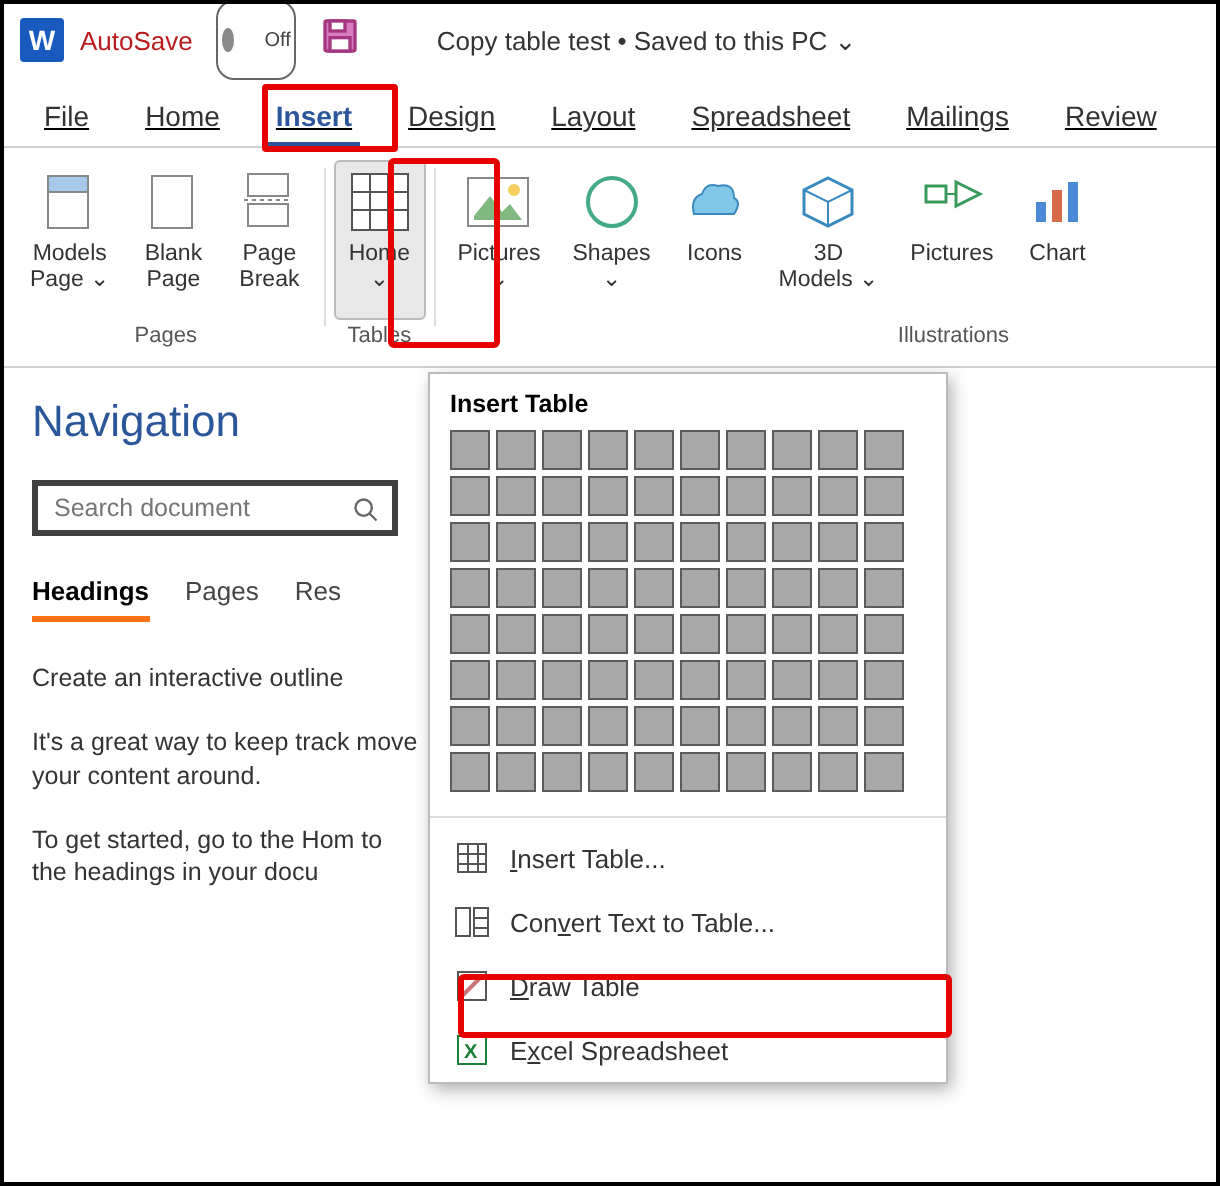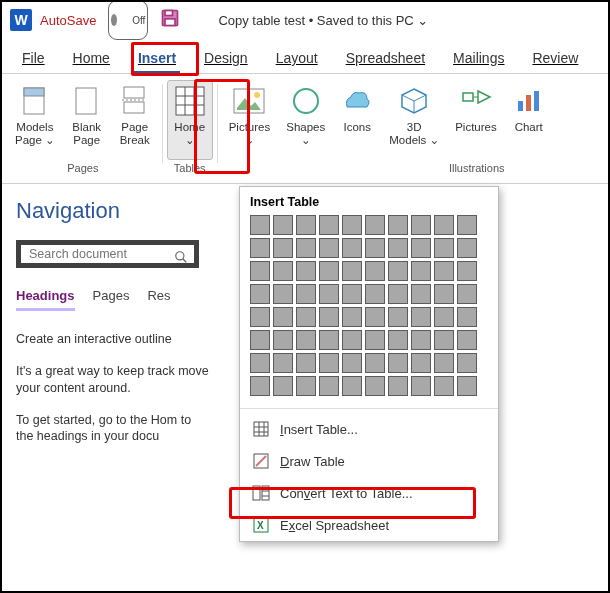--- a/index.html
+++ b/index.html
@@ -20,29 +20,29 @@
   .highlight-tab { position:absolute; border:3px solid #e60000; border-radius:2px; pointer-events:none; z-index:40;}
   .ribbon { display:flex; height: 110px; padding: 6px 2px 0 6px; gap:2px; border-bottom:1px solid #d0d0d0; }
   .ribbon-group { display:flex; flex-direction:column; align-items:center; }
   .ribbon-items { display:flex; gap:2px; }
   .ribbon-btn { display:flex; flex-direction:column; align-items:center; justify-content:flex-start; padding:4px 6px 2px; min-width:46px; height:80px; font-size:11.5px; color:#333; cursor:pointer; border:1px solid transparent; border-radius:3px;}
   .ribbon-btn .icon { width:32px; height:32px; margin-bottom:4px; display:flex;align-items:center;justify-content:center;}
   .ribbon-btn .lbl { text-align:center; line-height:1.1; }
   .group-label { font-size: 11px; color:#555; text-align:center; padding:2px 0 3px;}
   .nav-panel { position:absolute; top:184px; left:0; width:220px; bottom:0; padding:12px 12px 0 14px;}
   .nav-title { color:#2b579a; font-size:22px; font-weight:400; margin-bottom:16px;}
-  .search-box { width:183px; height:28px; border:5px solid #404040; display:flex; align-items:center; padding:0 6px; position:relative;}
+  .search-box { width:183px; height:28px; border:3px solid #404040; display:flex; align-items:center; padding:0 6px; position:relative;}
   .search-box input { border:none; outline:none; width:100%; font-size:12.5px; color:#888; background:transparent;}
   .search-box .mag { position:absolute; right:6px; top:5px; color:#666;}
   .nav-tabs { display:flex; gap:18px; margin-top:20px; font-size:13px; }
   .nav-tab { color:#444; padding-bottom:5px; cursor:pointer;}
-  .nav-tab.active { color:#701a75; font-weight:600; border-bottom:3px solid #c4b5fd;}
+  .nav-tab.active { color:#000000; font-weight:600; border-bottom:3px solid #f97316;}
   .nav-body { margin-top:20px; font-size:12.5px; color:#333; line-height:1.3;}
   .nav-body p { margin: 0 0 16px 0; }
-  .dropdown { position:absolute; left:237px; top:184px; width:260px; background:#fff; border:1px solid #bbb; box-shadow:2px 3px 8px rgba(0,0,0,0.3); z-index:30;}
+  .dropdown { position:absolute; left:212px; top:184px; width:260px; background:#fff; border:1px solid #bbb; box-shadow:2px 3px 8px rgba(0,0,0,0.3); z-index:30;}
   .dd-header { font-size:12.5px; font-weight:600; padding:8px 10px 6px; }
   .grid { padding:0 10px 8px; display:grid; grid-template-columns: repeat(10, 20px); grid-auto-rows:20px; gap:3px;}
   .cell { width:20px; height:20px; background:#a8a8a8; border:1px solid #5c5c5c; cursor:pointer;}
   .dd-sep { height:1px; background:#ddd; margin:4px 0;}
   .dd-item { display:flex; align-items:center; gap:10px; padding:7px 12px; font-size:13px; color:#333; cursor:pointer; position:relative;}
   .dd-item .arrow { position:absolute; right:12px; color:#666; font-size:12px;}
   .dd-item .ico { width:18px; height:18px; display:flex;align-items:center;justify-content:center;}
   .underline-letter { text-decoration: underline; }
   .red-box { position:absolute; border:3px solid #e60000; border-radius:3px; pointer-events:none; z-index:50;}
 </style>
@@ -320,41 +320,41 @@
             <line x1="1" y1="6" x2="15" y2="6" stroke="#555"></line>
             <line x1="1" y1="11" x2="15" y2="11" stroke="#555"></line>
             <line x1="6" y1="1" x2="6" y2="15" stroke="#555"></line>
             <line x1="11" y1="1" x2="11" y2="15" stroke="#555"></line>
           </svg>
         </span>
       <span><span class="underline-letter">I</span>nsert Table...</span>
     </div>
     <div class="dd-item">
       <span class="ico">
-          <svg width="16" height="16">
-            <rect x="1" y="1" width="14" height="14" fill="#fff" stroke="#555"></rect>
-            <line x1="3" y1="13" x2="13" y2="3" stroke="#c77" stroke-width="2"></line>
-          </svg>
-        </span>
-      <span><span class="underline-letter">D</span>raw Table</span>
-    </div>
-    <div class="dd-item">
-      <span class="ico">
           <svg width="18" height="16">
             <rect x="1" y="1" width="7" height="14" fill="#fff" stroke="#555"></rect>
             <rect x="10" y="1" width="7" height="14" fill="#fff" stroke="#555"></rect>
             <line x1="10" y1="6" x2="17" y2="6" stroke="#555"></line>
             <line x1="10" y1="11" x2="17" y2="11" stroke="#555"></line>
           </svg>
         </span>
       <span>Con<span class="underline-letter">v</span>ert Text to Table...</span>
     </div>
     <div class="dd-item">
       <span class="ico">
           <svg width="16" height="16">
+            <rect x="1" y="1" width="14" height="14" fill="#fff" stroke="#555"></rect>
+            <line x1="3" y1="13" x2="13" y2="3" stroke="#c77" stroke-width="2"></line>
+          </svg>
+        </span>
+      <span><span class="underline-letter">D</span>raw Table</span>
+    </div>
+    <div class="dd-item">
+      <span class="ico">
+          <svg width="16" height="16">
             <rect x="1" y="1" width="14" height="14" fill="#fff" stroke="#1a7f37"></rect>
             <text x="4" y="12" font-size="10" fill="#1a7f37" font-weight="bold">X</text>
           </svg>
         </span>
       <span>E<span class="underline-letter">x</span>cel Spreadsheet</span>
     </div>
   </div>
   <div class="red-box" style="left:227px; top:485px; width:247px; height:32px;"></div>
 
 </div>

